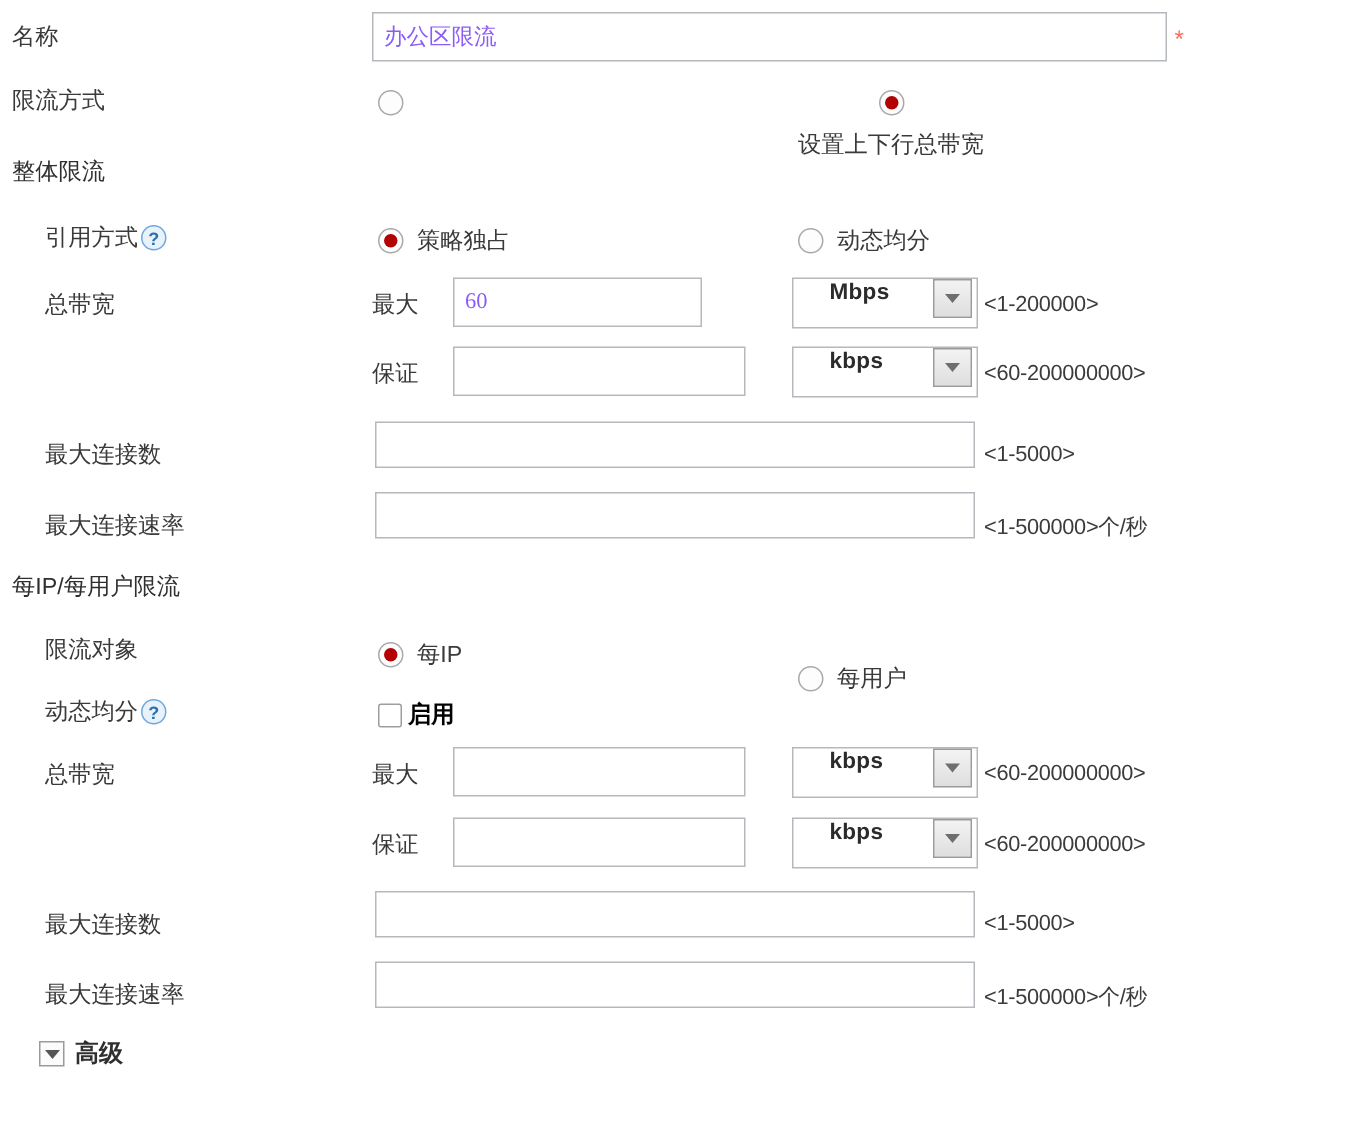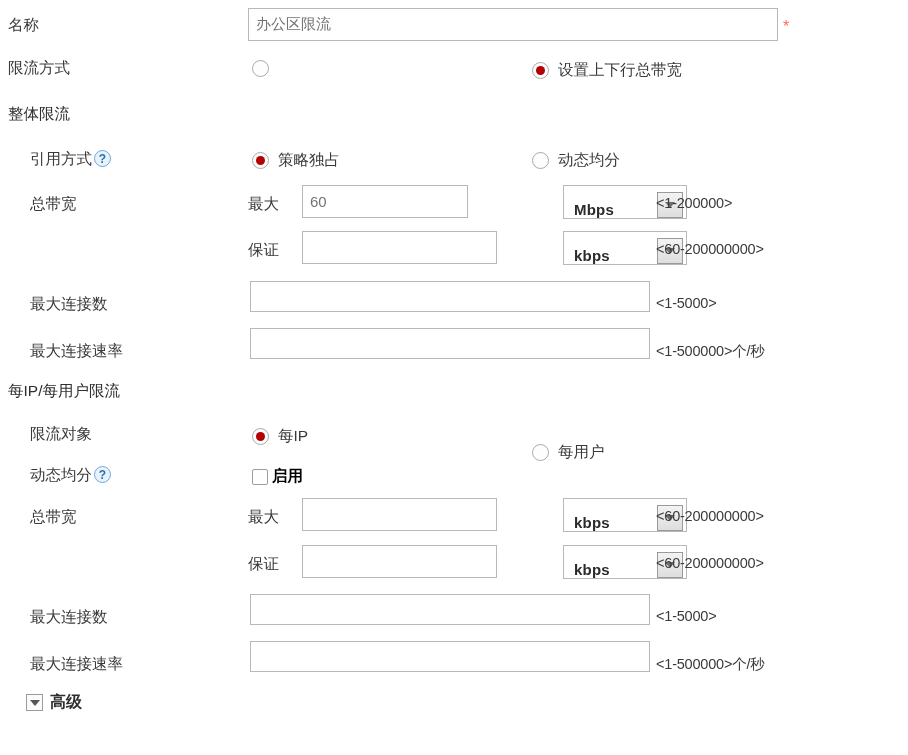--- a/index.html
+++ b/index.html
@@ -37,41 +37,40 @@
     color: #2f2f2f;
     white-space: nowrap;
   }
 
   
   .tinput {
     position: absolute;
     border: 1px solid #b5b8bc;
     background: #ffffff;
     height: 33px;
-    font-family: Liberation Sans, sans-serif;
+    font-family: Liberation Serif, serif;
     font-size: 15px;
-    color: #737373;
+    color: #8b5cf6;
     padding: 0 7px;
     outline: none;
     border-radius: 0;
   }
   .tinput::placeholder { color: #b0b0b0; }
 
   
   .sel {
     position: absolute;
     height: 34px;
     width: 124px;
     border: 1px solid #b5b8bc;
     background: #ffffff;
     display: flex;
-    align-items: flex-end;
+    align-items: flex-start;
     justify-content: space-between;
-    padding: 0 3px 0 10px;
-    margin-left: 35px;
+    padding: 0 3px 0 24px;
   }
   .sel .sel-val {
     font-size: 15px;
     color: #2b2b2b;
     font-weight: 600;
     letter-spacing: .2px;
   }
   .sel .sel-btn {
     width: 26px; height: 26px;
     background: linear-gradient(#f3f3f3, #dedede);
@@ -193,21 +192,21 @@
   <div class="label flush" style="top:17px;">名称</div>
   <input class="tinput" style="left: 248px; top: 8px; width: 530px;" value="办公区限流">
   <div class="req" style="left:783px; top:18px;">*</div>
 
   <div class="label flush" style="top:60px;">限流方式</div>
 
   <div class="radio-wrap" style="left:252px; top:60px;">
     <span class="radio"></span>
   </div>
 
-  <div class="radio-wrap" style="left:532px; top:60px;">
+  <div class="radio-wrap" style="left:532px; top:60px;flex-direction:column;">
     <span class="radio on"></span>
     <span class="radio-label">设置上下行总带宽</span>
   </div>
 
   <div class="section-title" style="top:104px;">整体限流</div>
 
   <div class="label indent" style="top:150px;">
     <span>引用方式</span>
     <span class="help-icon">?</span>
   </div>

